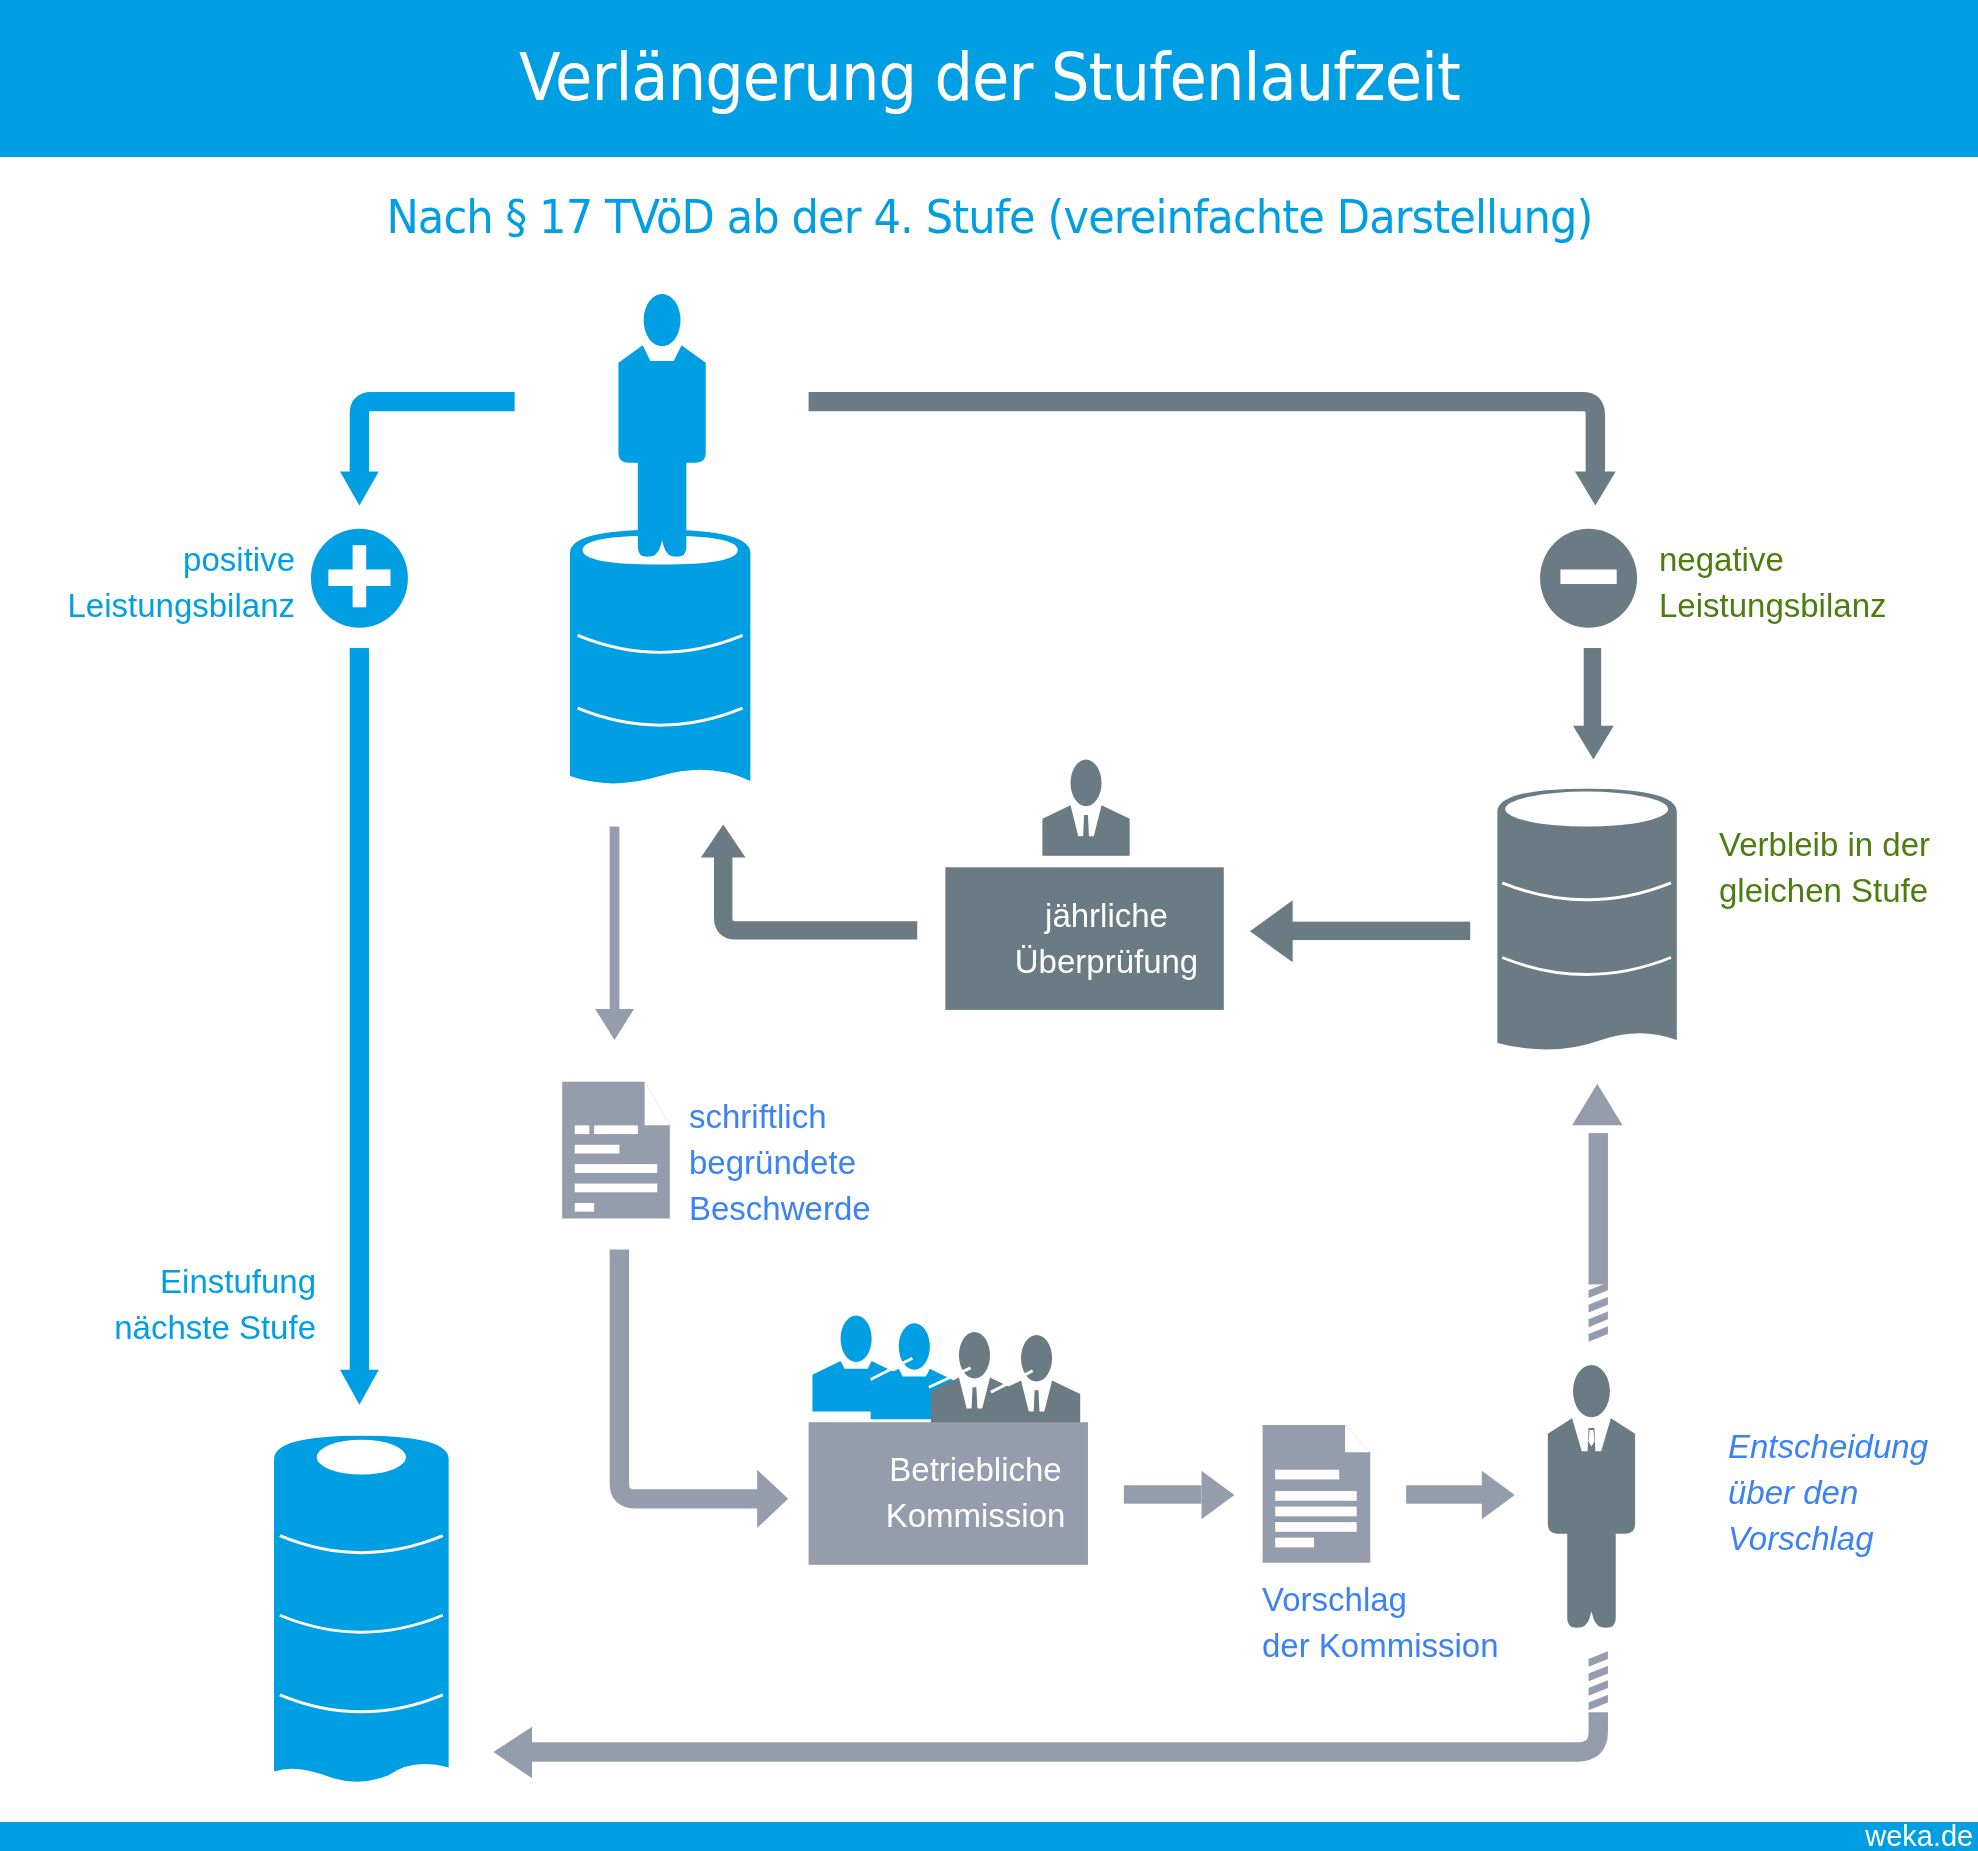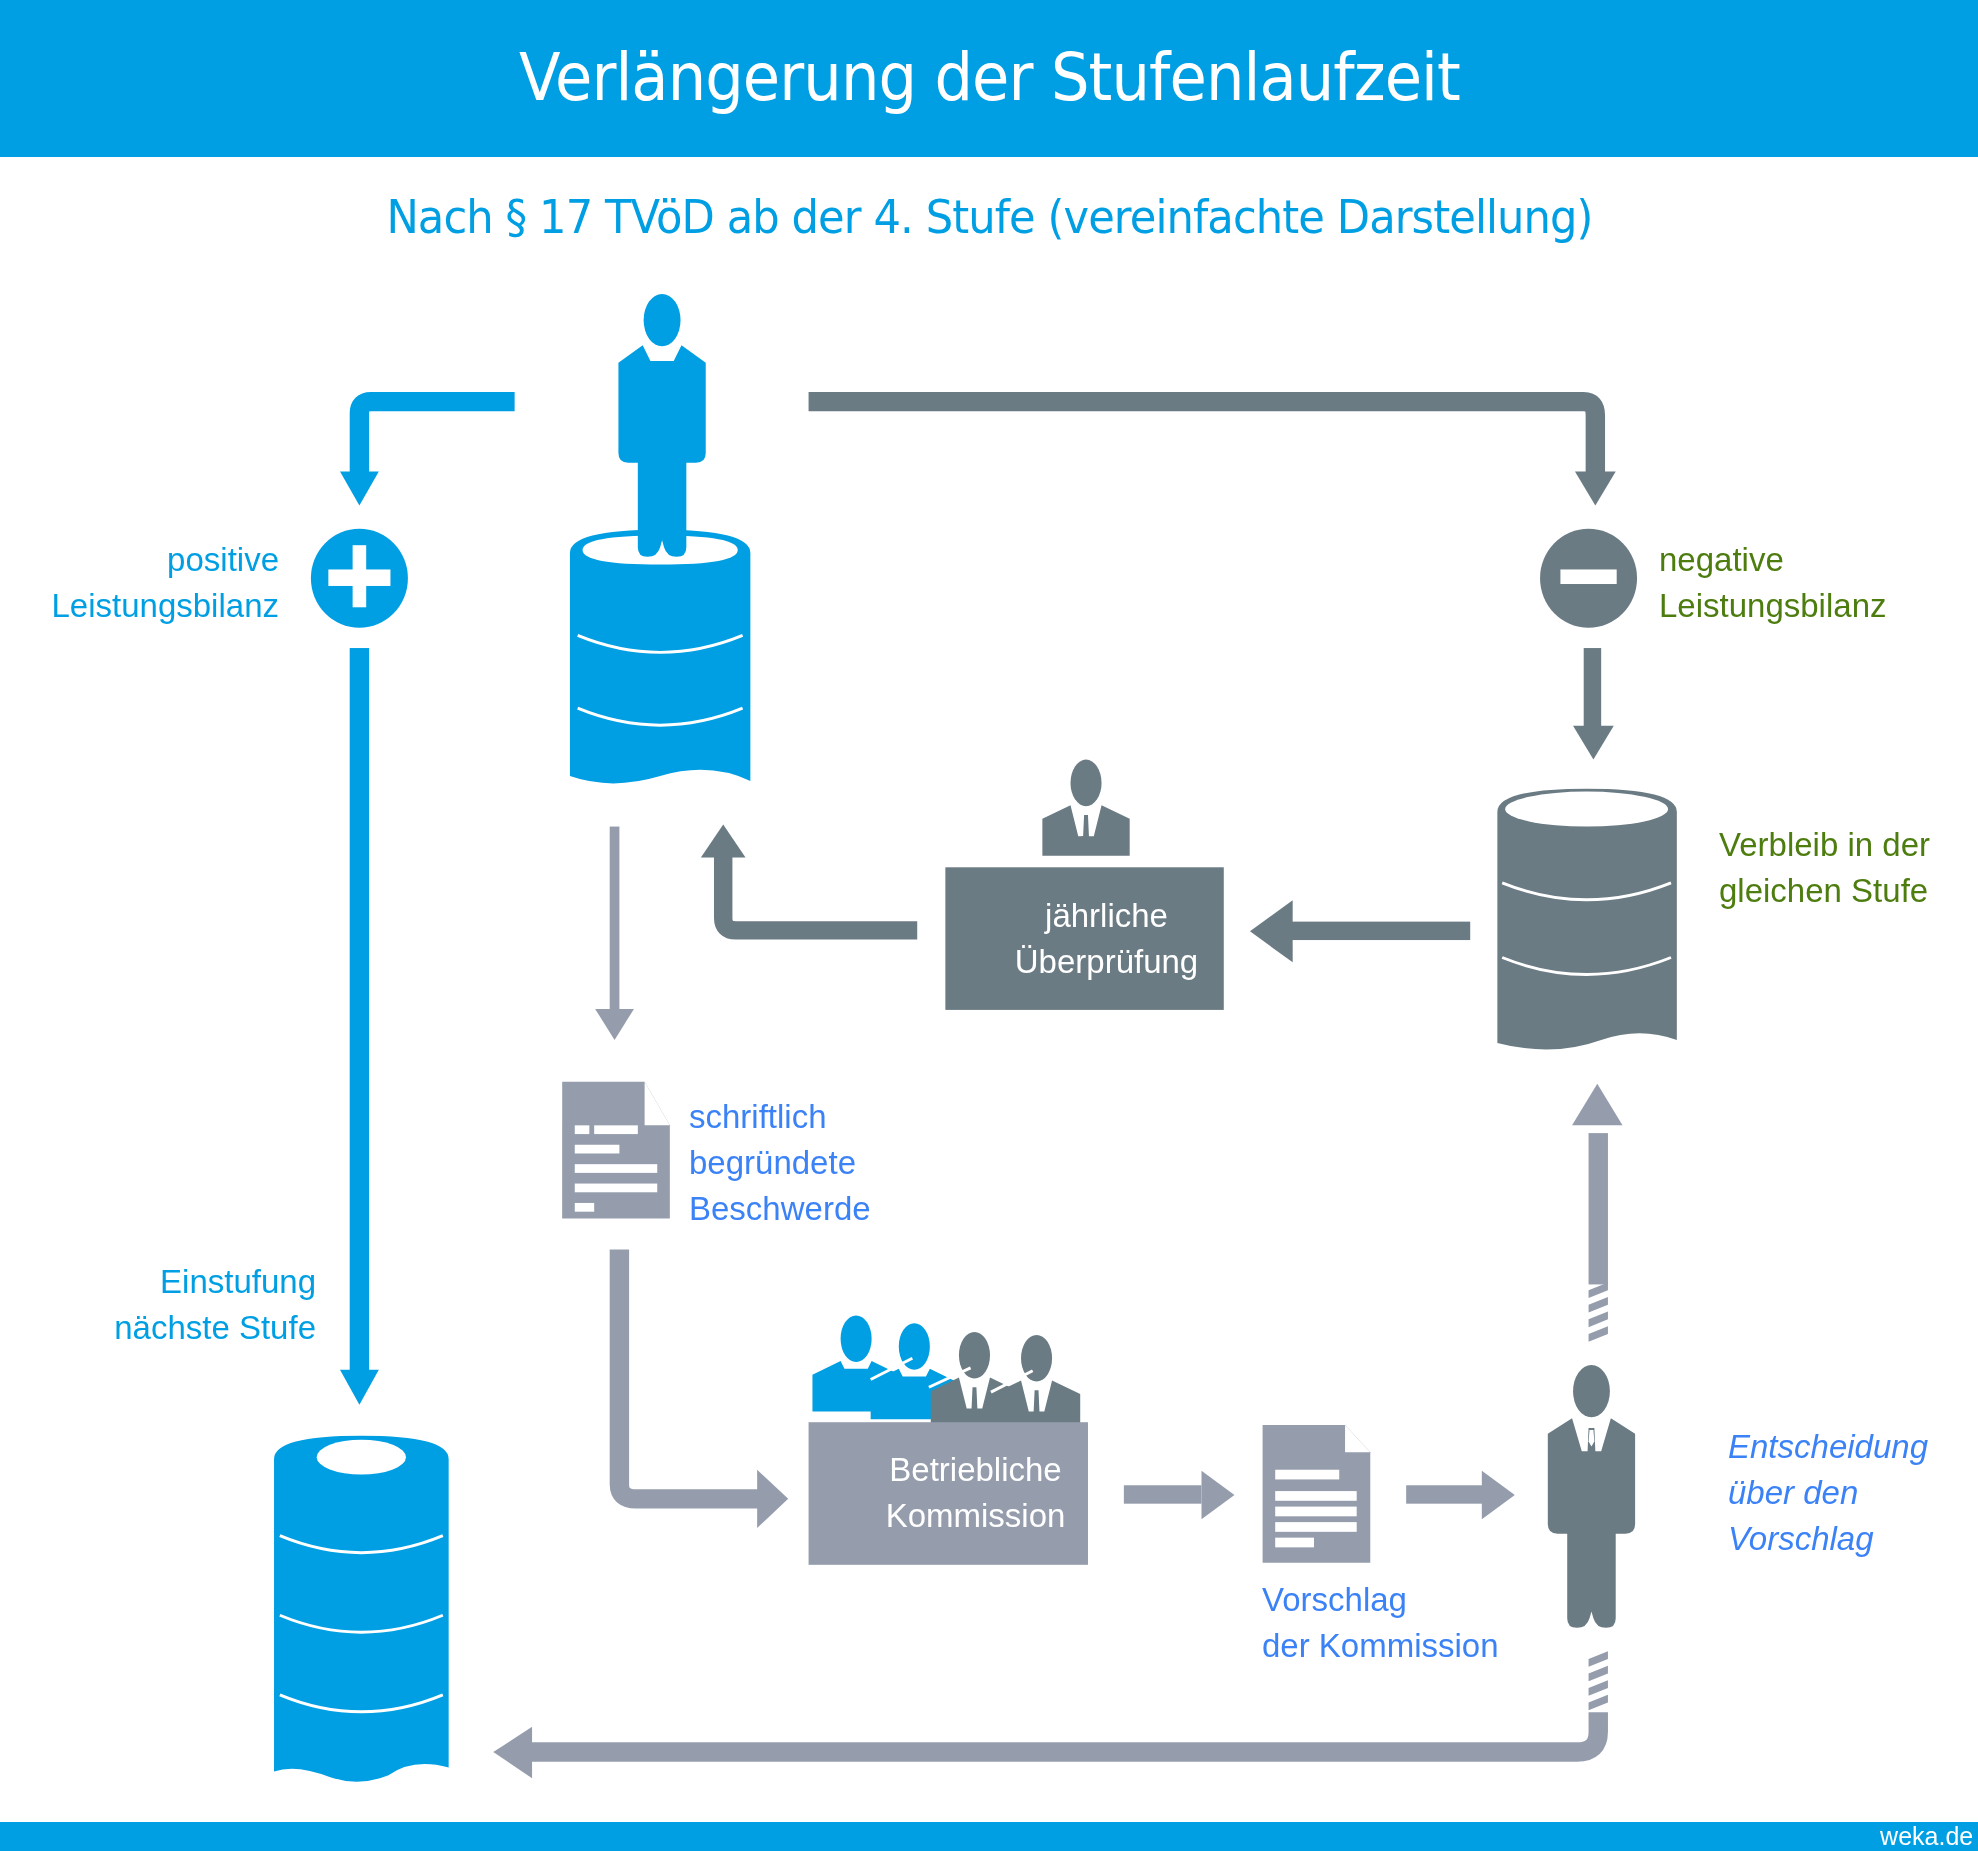--- a/index.html
+++ b/index.html
@@ -1,21 +1,21 @@
 <!DOCTYPE html>
 <html><head>
 <meta charset="utf-8">
 <style>
   html, body { margin:0; padding:0; background:#ffffff; }
   body { width:1979px; height:1851px; position:relative; overflow:hidden; font-family:"Liberation Sans", sans-serif; }
   .header { position:absolute; left:0; top:0; width:1979px; height:157px; background:#009FE3;padding-left:24px; }
   .header-title { position:absolute; left:0; top:0; width:1979px; height:157px; line-height:155px; text-align:center; color:#ffffff; font-family:"DejaVu Sans", sans-serif; font-size:66px; letter-spacing:-1px; transform:scaleX(0.92); }
   .subtitle { position:absolute; left:0; top:189px; width:1979px; text-align:center; color:#009FE3; font-family:"DejaVu Sans", sans-serif; font-size:47px; letter-spacing:-1px; transform:scaleX(0.92); }
   .footer { position:absolute; left:0; top:1822px; width:1979px; height:29px; background:#009FE3; }
-  .footer-brand { position:absolute; right:5.8px; top:0; line-height:29px; color:#ffffff; font-size:25px; }
+  .footer-brand { position:absolute; right:5.8px; top:0; line-height:29px; color:#ffffff; font-size:29px; }
   svg.diagram { position:absolute; left:0; top:0; width:1979px; height:1851px; }
   .lbl { position:absolute; font-size:33px; line-height:46px; white-space:nowrap; }
   .blue { color:#009FE3; }
   .dark { color:#4d7c0f; }
   .light { color:#3b82f6; }
   .right { text-align:right; }
   .box-text { position:absolute; color:#ffffff; font-size:33px; line-height:46px; text-align:center; }
 </style>
 </head>
 <body>
@@ -178,21 +178,21 @@
   <g fill="#959DAD">
     <polygon points="1637,1710 1657,1702 1657,1710 1637,1718"></polygon>
     <polygon points="1637,1725 1657,1717 1657,1725 1637,1733"></polygon>
     <polygon points="1637,1740 1657,1732 1657,1740 1637,1748"></polygon>
     <polygon points="1637,1755 1657,1747 1657,1755 1637,1763"></polygon>
     <path d="M1647,1765 L1647,1785 Q1647,1806 1625,1806 L545,1806" stroke="#959DAD" stroke-width="20" fill="none"></path>
     <polygon points="548,1780 548,1833 508,1806"></polygon>
   </g>
 </svg>
 
-<div class="lbl blue right" style="left:42px; top:537px; width:237px;">
+<div class="lbl blue right" style="left:58px; top:537px; width:237px;">
   <div>positive</div>
   <div>Leistungsbilanz</div>
 </div>
 
 <div class="lbl dark" style="left:1659px; top:537px;">
   <div>negative</div>
   <div>Leistungsbilanz</div>
 </div>
 
 <div class="lbl blue right" style="left:58px; top:1259px; width:258px;">

